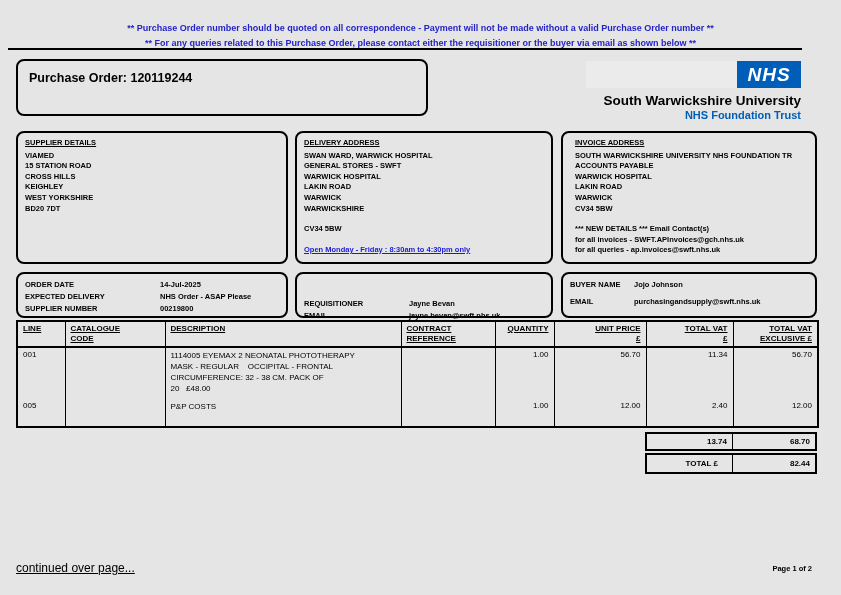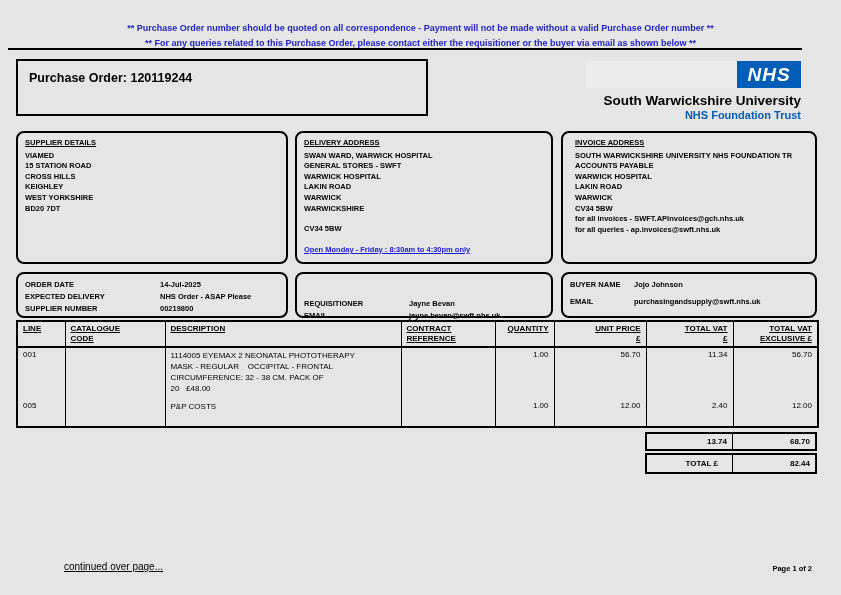--- a/index.html
+++ b/index.html
@@ -2,21 +2,21 @@
 <html><head>
 <meta charset="utf-8">
 <style>
   * { margin:0; padding:0; box-sizing:border-box; }
   html,body { background:#ffffff; }
   .page { position:relative; width:841px; height:595px; background:#e5e5e5; font-family:"Liberation Sans", sans-serif; color:#000; overflow:hidden; }
 
   .notice { position:absolute; top:21px; left:0; width:841px; text-align:center; color:#2323c8; font-weight:bold; font-size:9px; line-height:14.5px; }
   .header-rule { position:absolute; top:48px; left:8px; width:794px; border-top:2px solid #000; }
 
-  .po-box { position:absolute; left:16px; top:59px; width:412px; height:57px; border:2px solid #000; border-radius:0; padding:7px 11px; }
+  .po-box { position:absolute; left:16px; top:59px; width:412px; height:57px; border:2px solid #000; border-radius:8px; padding:7px 11px; }
   .po-title { font-size:12.5px; font-weight:bold; }
 
   .logo-strip { position:absolute; left:586px; top:61px; width:215px; height:27px; background:#ebebeb; }
   .nhs-box { position:absolute; left:737px; top:61px; width:64px; height:27px; background:#005EB8; color:#fff; display:flex; align-items:center; justify-content:center; font-weight:bold; font-style:italic; font-size:19px; letter-spacing:1px; }
   .trust-name { position:absolute; top:93px; right:40px; font-size:13.5px; font-weight:bold; }
   .trust-sub { position:absolute; top:109px; right:40px; font-size:11px; font-weight:600; color:#005EB8; }
 
   .box { position:absolute; border:2px solid #000; border-radius:8px; padding:5px 7px; font-size:7.5px; line-height:10.6px; font-weight:bold; }
   .box-title { text-decoration:underline; margin-bottom:2px; }
   .supplier-box { left:16px; top:131px; width:272px; height:133px; }
@@ -48,21 +48,21 @@
   .row-2 td { height:28px; }
   .desc-line { white-space:pre-wrap; line-height:11px; }
 
   .subtotal-box { position:absolute; left:645px; top:432px; width:172px; height:19px; border:2px solid #000; display:flex; font-size:8px; font-weight:bold; }
   .subtotal-box .c1 { width:86px; border-right:1px solid #000; text-align:right; padding:3px 5px 0 0; }
   .subtotal-box .c2 { flex:1; text-align:right; padding:3px 5px 0 0; }
   .total-box { position:absolute; left:645px; top:453px; width:172px; height:21px; border:2px solid #000; display:flex; font-size:8px; font-weight:bold; }
   .total-box .c1 { width:86px; border-right:1px solid #000; text-align:right; padding:4px 14px 0 0; }
   .total-box .c2 { flex:1; text-align:right; padding:4px 5px 0 0; }
 
-  .footer-continued { position:absolute; left:16px; top:561px; font-size:10px; text-decoration:underline;margin-left:48px; }
+  .footer-continued { position:absolute; left:16px; top:561px; font-size:12px; text-decoration:underline; }
   .footer-page { position:absolute; right:29px; top:564px; font-size:7.5px; font-weight:bold; }
 </style>
 </head>
 <body>
 
 <div class="page">
 
   <div class="notice">
     <div>** Purchase Order number should be quoted on all correspondence - Payment will not be made without a valid Purchase Order number **</div>
     <div>** For any queries related to this Purchase Order, please contact either the requisitioner or the buyer via email as shown below **</div>
@@ -103,20 +103,21 @@
   </div>
 
   <div class="box invoice-box">
     <div class="box-title">INVOICE ADDRESS</div>
     <div class="addr-line">SOUTH WARWICKSHIRE UNIVERSITY NHS FOUNDATION TR</div>
     <div class="addr-line">ACCOUNTS PAYABLE</div>
     <div class="addr-line">WARWICK HOSPITAL</div>
     <div class="addr-line">LAKIN ROAD</div>
     <div class="addr-line">WARWICK</div>
     <div class="addr-line">CV34 5BW</div>
+    <div class="gap-top">*** NEW DETAILS *** Email Contact(s)</div>
     <div>for all invoices - SWFT.APInvoices@gch.nhs.uk</div>
     <div>for all queries - ap.invoices@swft.nhs.uk</div>
   </div>
 
   <div class="box order-box">
     <div class="kv">
       <span class="k">ORDER DATE</span>
       <span class="v">14-Jul-2025</span>
     </div>
     <div class="kv">

